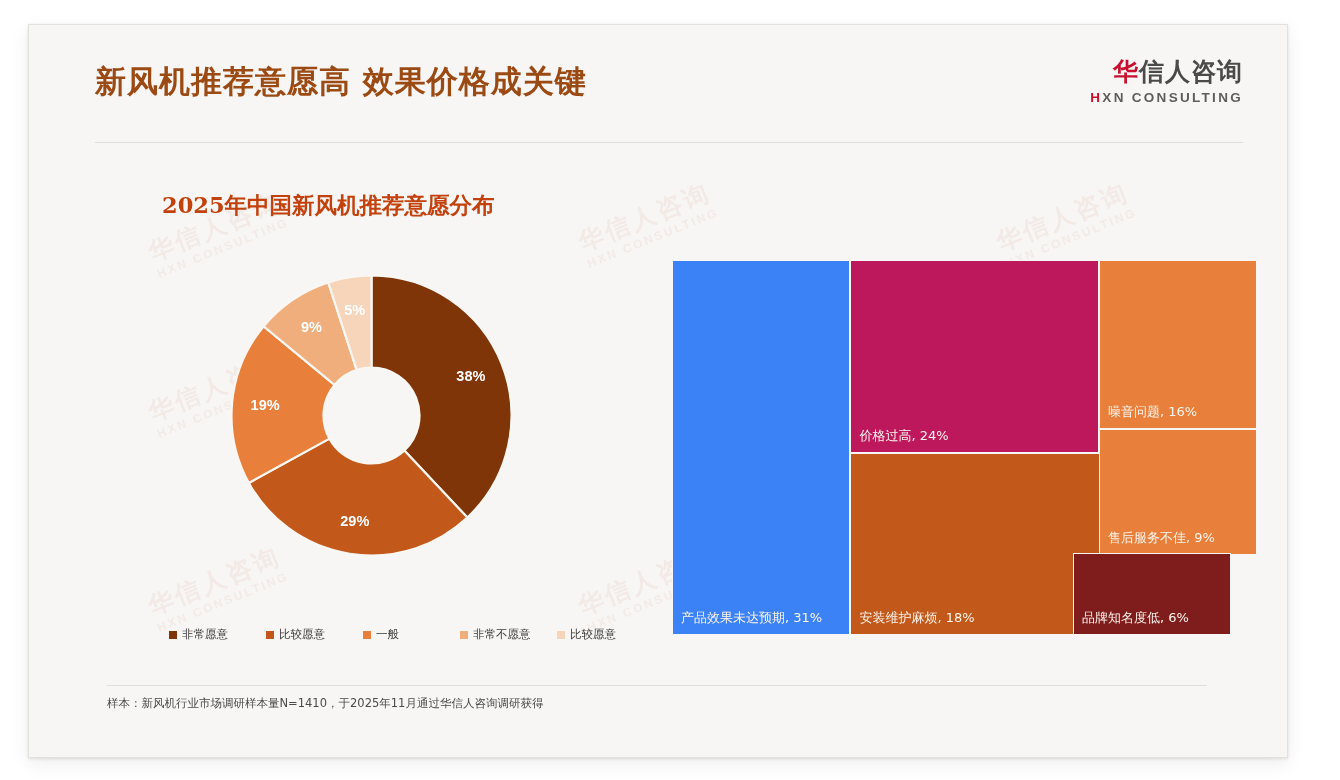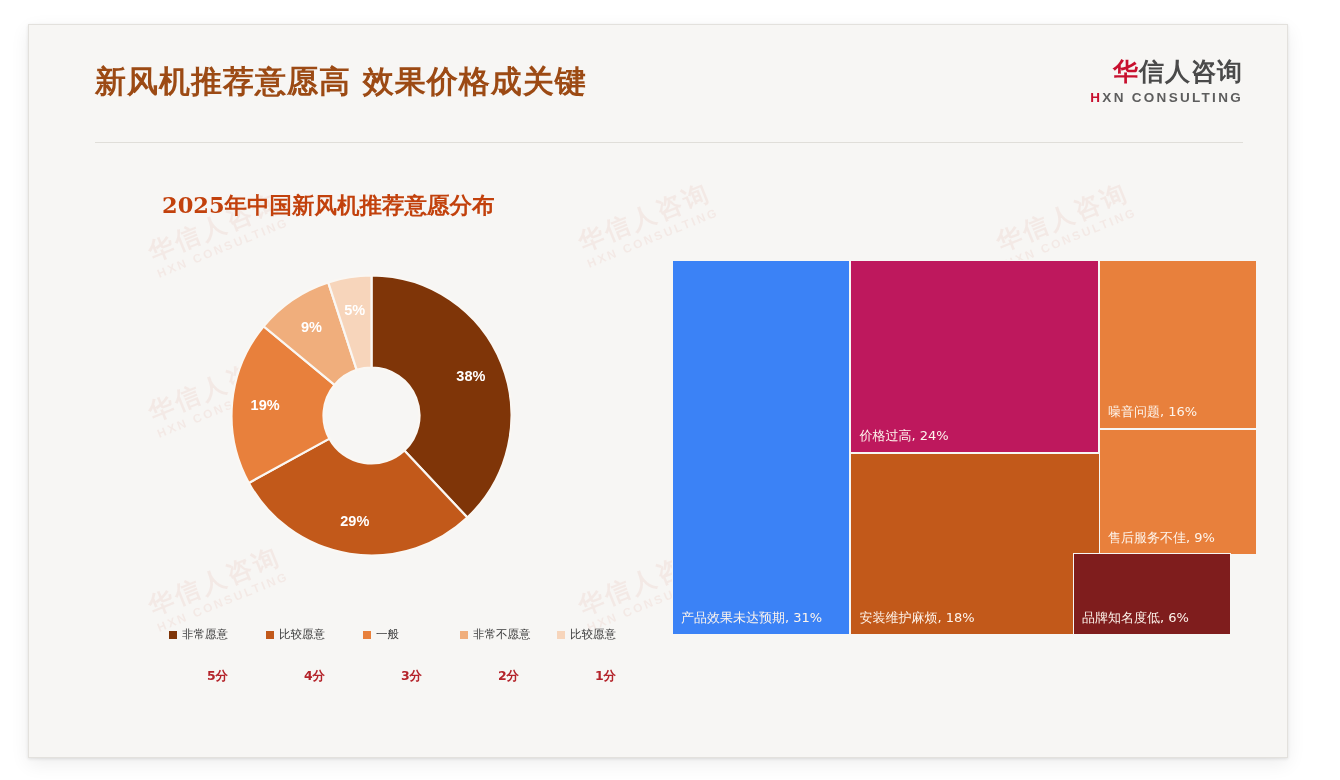--- a/index.html
+++ b/index.html
@@ -317,27 +317,20 @@
       <div class="legend-item">
         <span class="legend-swatch" style="background: rgb(240, 174, 124);"></span>
         <span>非常不愿意</span>
       </div>
       <div class="legend-item">
         <span class="legend-swatch" style="background: rgb(247, 213, 187);"></span>
         <span>比较愿意</span>
       </div>
     </div>
 
-  <div id="score-row">
-      <div class="score-item">5分</div>
-      <div class="score-item">4分</div>
-      <div class="score-item">3分</div>
-      <div class="score-item">2分</div>
-      <div class="score-item">1分</div>
-    </div>
 
   <div id="treemap">
       <div class="tm-cell" style="left: 0px; top: 0px; width: 178.425px; height: 375px; background: #3b82f6;">
         <div class="tm-label">产品效果未达预期, 31%</div>
       </div>
       <div class="tm-cell" style="left: 178.425px; top: 193.125px; width: 300px; height: 181.875px; background: rgb(194, 89, 26);">
         <div class="tm-label">安装维护麻烦, 18%</div>
       </div>
       <div class="tm-cell" style="left: 178.425px; top: 0px; width: 248.625px; height: 193.125px; background: #be185d;">
         <div class="tm-label">价格过高, 24%</div>
@@ -346,15 +339,16 @@
         <div class="tm-label">噪音问题, 16%</div>
       </div>
       <div class="tm-cell" style="left: 427.05px; top: 168.75px; width: 157.95px; height: 126px; background: rgb(232, 128, 60);">
         <div class="tm-label">售后服务不佳, 9%</div>
       </div>
       <div class="tm-cell" style="left: 401px; top: 292.5px; width: 157.95px; height: 82.5px; background: #7f1d1d;">
         <div class="tm-label">品牌知名度低, 6%</div>
       </div>
     </div>
 
+  <div id="footnote">样本：新风机行业市场调研样本量N=1410，于2025年11月通过华信人咨询调研获得</div>
 
 
 </div>
 
 </body></html>

